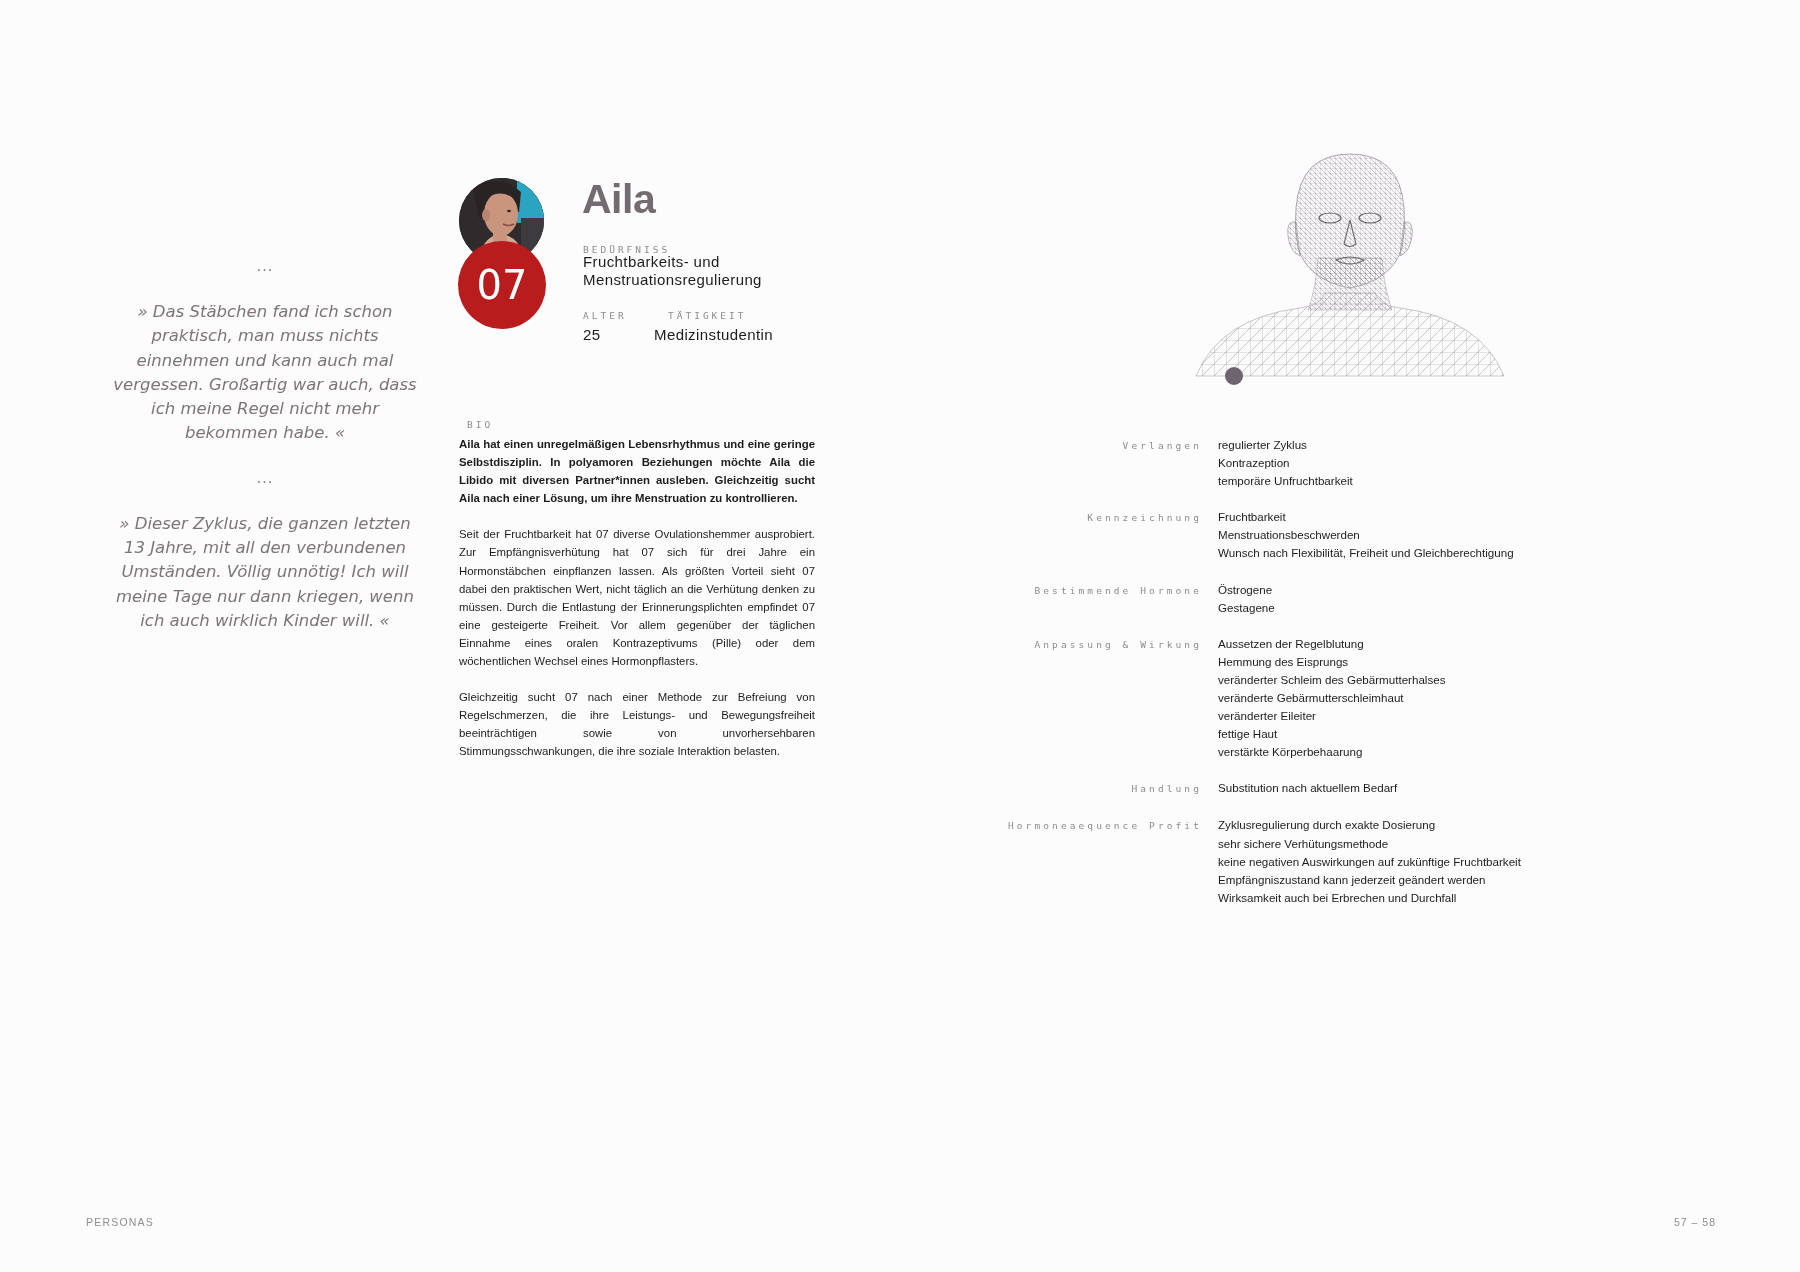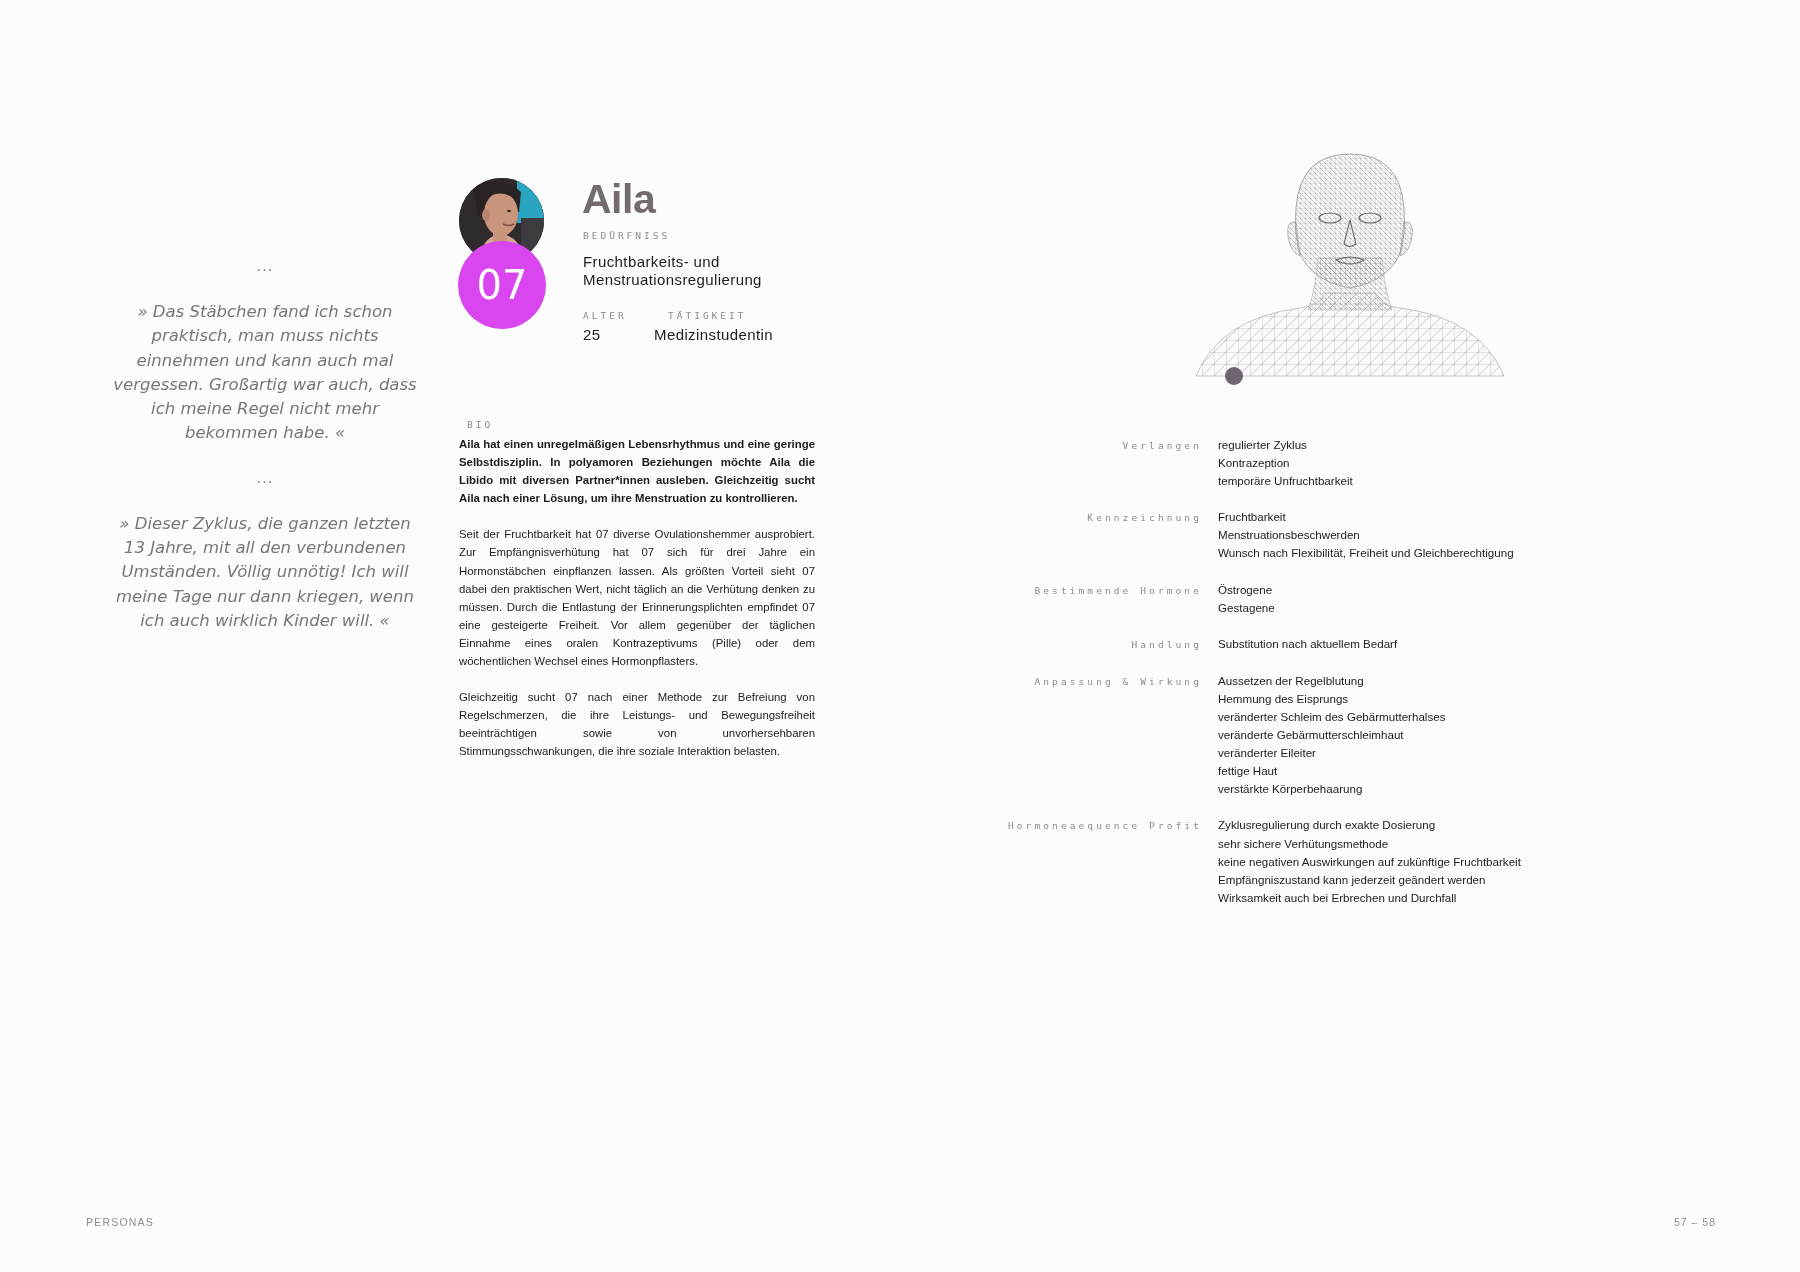--- a/index.html
+++ b/index.html
@@ -23,37 +23,37 @@
   }
 
   
   .avatar {
     left: 459px; top: 178px; width: 85px; height: 85px; border-radius: 50%;
     overflow: hidden; background: #3a3436;
   }
   .avatar svg { display: block; }
   .badge {
     left: 458px; top: 241px; width: 88px; height: 88px; border-radius: 50%;
-    background: #d946ef; color: #ffffff;
+    background: #b91c1c; color: #ffffff;
     display: flex; align-items: center; justify-content: center;
     font-family: "DejaVu Sans", sans-serif; font-size: 40px; font-weight: normal;
     letter-spacing: 0px;
   }
 
   
   .name {
     left: 582px; top: 176px; font-family: "Liberation Sans", sans-serif;
     font-weight: bold; font-size: 41px; color: #736b70; letter-spacing: -0.5px;
   }
   .mono-label {
     font-family: "DejaVu Sans Mono", monospace; font-size: 9.5px;
     letter-spacing: 3px; color: #8c8c8c; text-transform: uppercase;
   }
   .info-value { font-size: 15px; color: #1c1c1c; line-height: 18px; letter-spacing: 0.4px; }
-  .need-label { left: 583px; top: 230px; }
+  .need-label { left: 583px; top: 244px; }
   .need-value { left: 583px; top: 253px; width: 240px; }
   .age-label { left: 583px; top: 310px; }
   .age-value { left: 583px; top: 326px; }
   .job-label { left: 654px; top: 310px; margin-left: 14px; }
   .job-value { left: 654px; top: 326px; }
 
   
   .bio-label { left: 459px; top: 419px; padding-left: 8px; }
   .bio { left: 459px; top: 435px; width: 356px; }
   .bio p {
@@ -182,38 +182,38 @@
     </div>
   </div>
   <div class="attr-row">
     <div class="attr-label">Bestimmende Hormone</div>
     <div class="attr-values">
       <div class="attr-value">Östrogene</div>
       <div class="attr-value">Gestagene</div>
     </div>
   </div>
   <div class="attr-row">
-    <div class="attr-label">Handlung</div>
-    <div class="attr-values">
-      <div class="attr-value">Substitution nach aktuellem Bedarf</div>
-    </div>
-  </div>
-  <div class="attr-row">
     <div class="attr-label">Anpassung &amp; Wirkung</div>
     <div class="attr-values">
       <div class="attr-value">Aussetzen der Regelblutung</div>
       <div class="attr-value">Hemmung des Eisprungs</div>
       <div class="attr-value">veränderter Schleim des Gebärmutterhalses</div>
       <div class="attr-value">veränderte Gebärmutterschleimhaut</div>
       <div class="attr-value">veränderter Eileiter</div>
       <div class="attr-value">fettige Haut</div>
       <div class="attr-value">verstärkte Körperbehaarung</div>
     </div>
   </div>
   <div class="attr-row">
+    <div class="attr-label">Handlung</div>
+    <div class="attr-values">
+      <div class="attr-value">Substitution nach aktuellem Bedarf</div>
+    </div>
+  </div>
+  <div class="attr-row">
     <div class="attr-label">Hormoneaequence Profit</div>
     <div class="attr-values">
       <div class="attr-value">Zyklusregulierung durch exakte Dosierung</div>
       <div class="attr-value">sehr sichere Verhütungsmethode</div>
       <div class="attr-value">keine negativen Auswirkungen auf zukünftige Fruchtbarkeit</div>
       <div class="attr-value">Empfängniszustand kann jederzeit geändert werden</div>
       <div class="attr-value">Wirksamkeit auch bei Erbrechen und Durchfall</div>
     </div>
   </div>
 </div>

